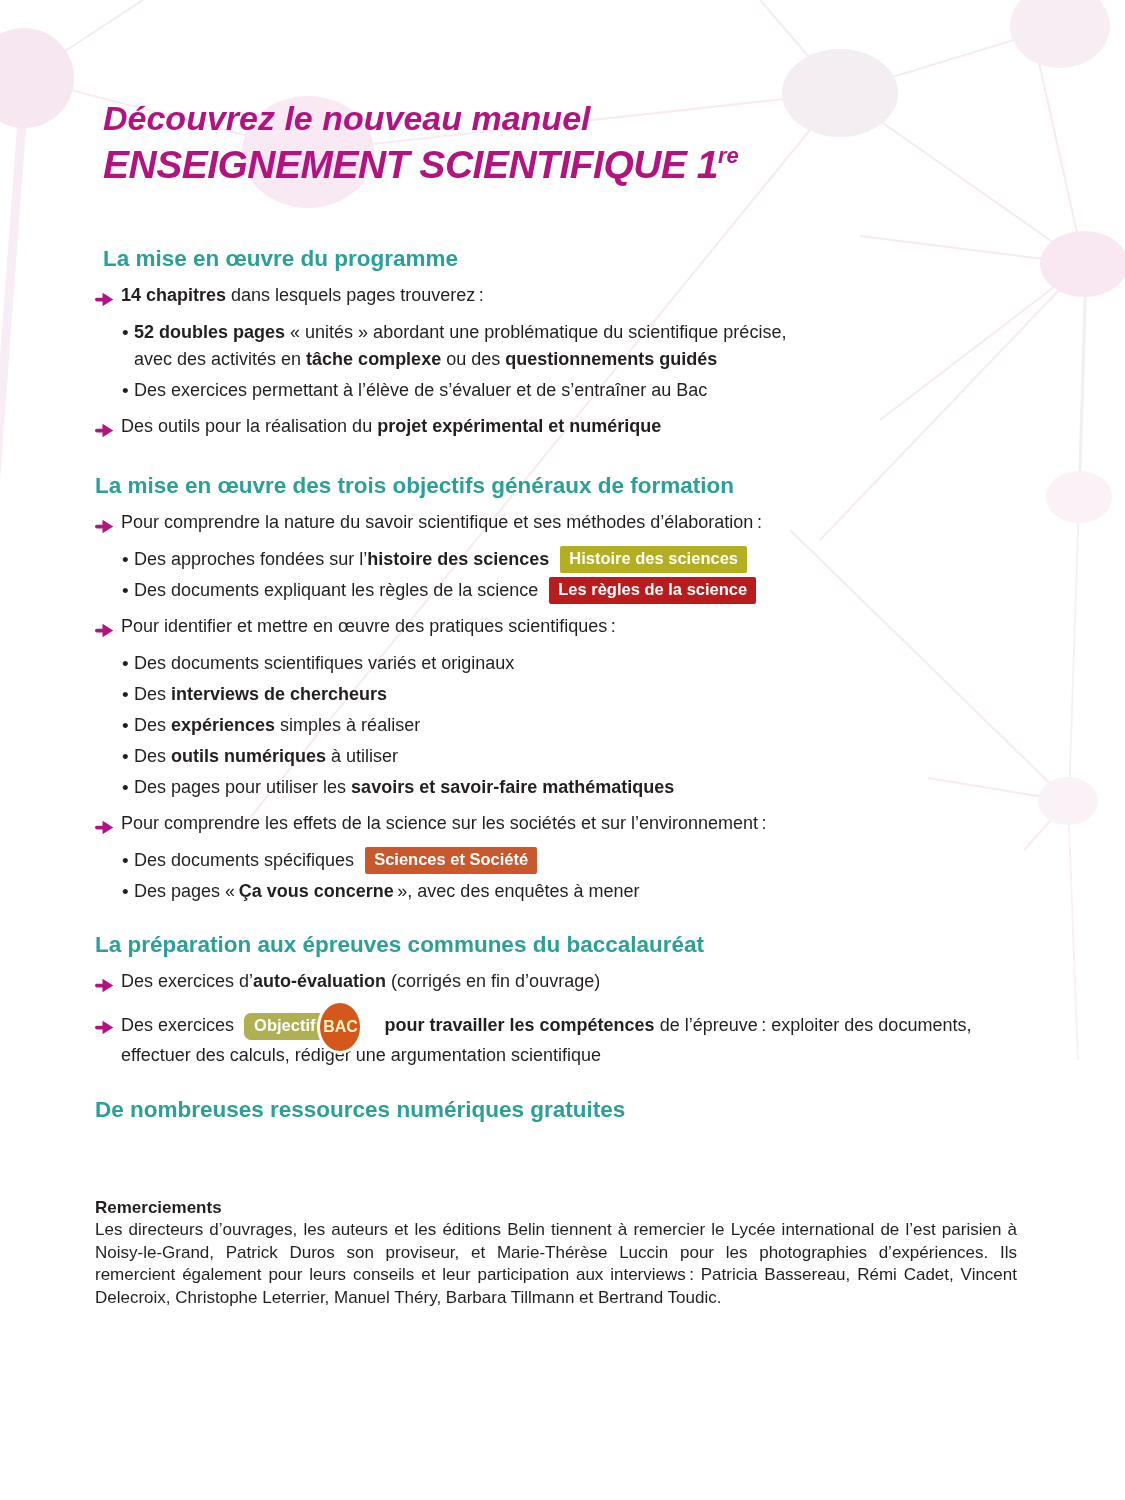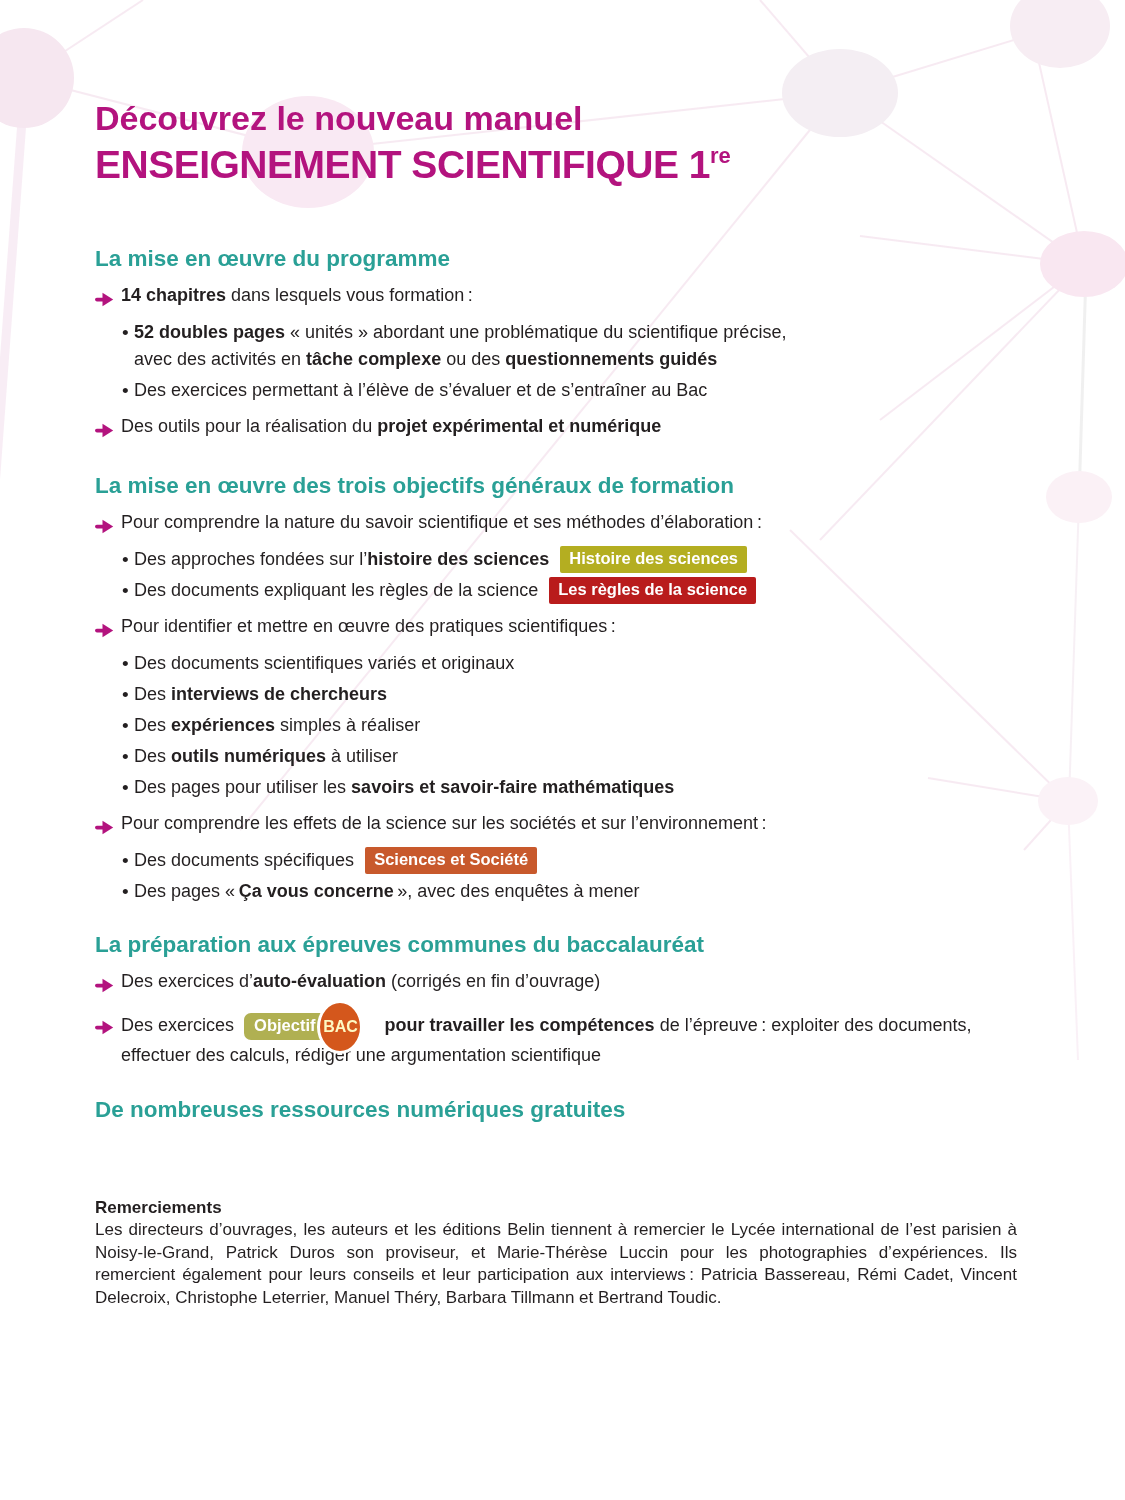--- a/index.html
+++ b/index.html
@@ -1,28 +1,28 @@
 <!DOCTYPE html>
 <html lang="fr"><head>
 <meta charset="utf-8">
 <style>
   html,body{margin:0;padding:0;background:#ffffff;}
   .page{position:relative;width:1125px;height:1500px;background:#ffffff;overflow:hidden;
         font-family:"Liberation Sans", sans-serif;color:#231f20;margin:0 auto;}
   .bg{position:absolute;left:0;top:0;z-index:0;}
-  .hd{position:absolute;left:95px;top:98px;z-index:2;}
+  .hd{position:absolute;left:103px;top:98px;z-index:2;font-style:italic;}
   .t1{font-size:34px;line-height:40px;font-weight:600;color:#b3137e;}
   .t2{font-size:39px;line-height:46px;font-weight:700;color:#b3137e;letter-spacing:-0.5px;margin-top:4px;}
   .t2 .sup{font-size:22px;position:relative;top:-15px;letter-spacing:0;}
   .content{position:absolute;left:95px;top:245px;width:940px;z-index:2;font-size:18px;line-height:27px;}
   .item{margin:0;}
   .b, .content .b{font-weight:700;}
   .heading{margin-top:26px;margin-bottom:6px;}
   .heading .txt{color:#2aa096;font-weight:700;font-size:22.5px;line-height:28px;}
-  .heading.first{margin-top:0;}
+  .heading.first{margin-top:0;margin-left:8px;}
   .arrow{display:flex;margin-top:9px;}
   .arrow .arrow-ic{flex:0 0 18px;margin-top:6px;margin-right:7px;}
   .arrow .txt{flex:1;}
   .dot{display:flex;margin-top:4px;padding-left:27px;}
   .dot .dot-glyph{flex:0 0 12px;font-size:19px;color:#231f20;}
   .dot .txt{flex:1;}
   .para{margin-top:8px;}
   .badge{display:inline-block;color:#ffffff;font-weight:700;font-size:16.5px;line-height:1.15;
          padding:3px 9px 5px;border-radius:2px;margin-left:11px;vertical-align:1px;}
   .badge-olive{background:#b4ae21;}
@@ -83,21 +83,21 @@
 
   <main class="content">
       <div class="item heading first">
         <div class="txt"><span>La mise en œuvre du programme</span></div>
       </div>
       <div class="item arrow">
         <span class="arrow-ic"><svg width="19" height="15" viewBox="0 0 19 15">
             <rect x="0" y="5.8" width="10" height="3.6" rx="1.8" fill="#b3137e"></rect>
             <path d="M7.5 0.8 L18.2 7.6 L7.5 14.2 Z" fill="#b3137e"></path>
           </svg></span>
-        <div class="txt"><span class="b">14 chapitres </span><span>dans lesquels vous formation :</span></div>
+        <div class="txt"><span class="b">14 chapitres </span><span>dans lesquels pages trouverez :</span></div>
       </div>
       <div class="item dot">
         <span class="dot-glyph">•</span>
         <div class="txt"><span class="b">52 doubles pages </span><span>« unités » abordant une problématique du scientifique précise,</span><br><span>avec des activités en </span><span class="b">tâche complexe</span><span> ou des </span><span class="b">questionnements guidés</span></div>
       </div>
       <div class="item dot">
         <span class="dot-glyph">•</span>
         <div class="txt"><span>Des exercices permettant à l’élève de s’évaluer et de s’entraîner au Bac</span></div>
       </div>
       <div class="item arrow">

